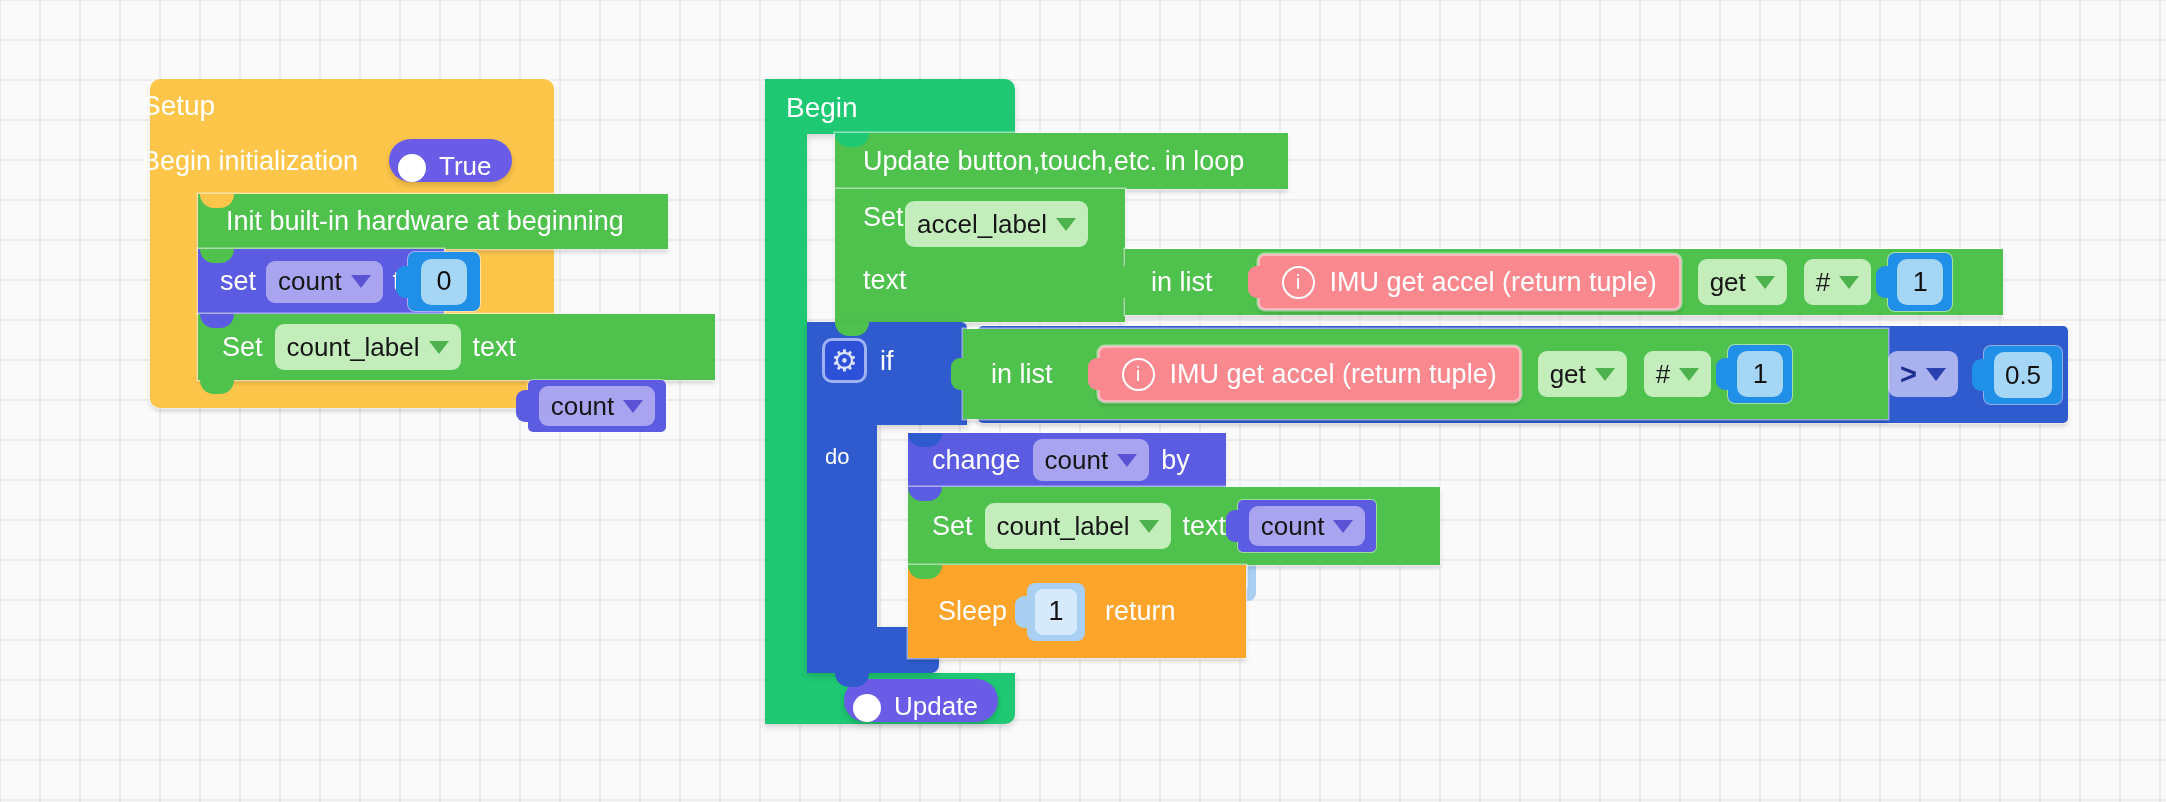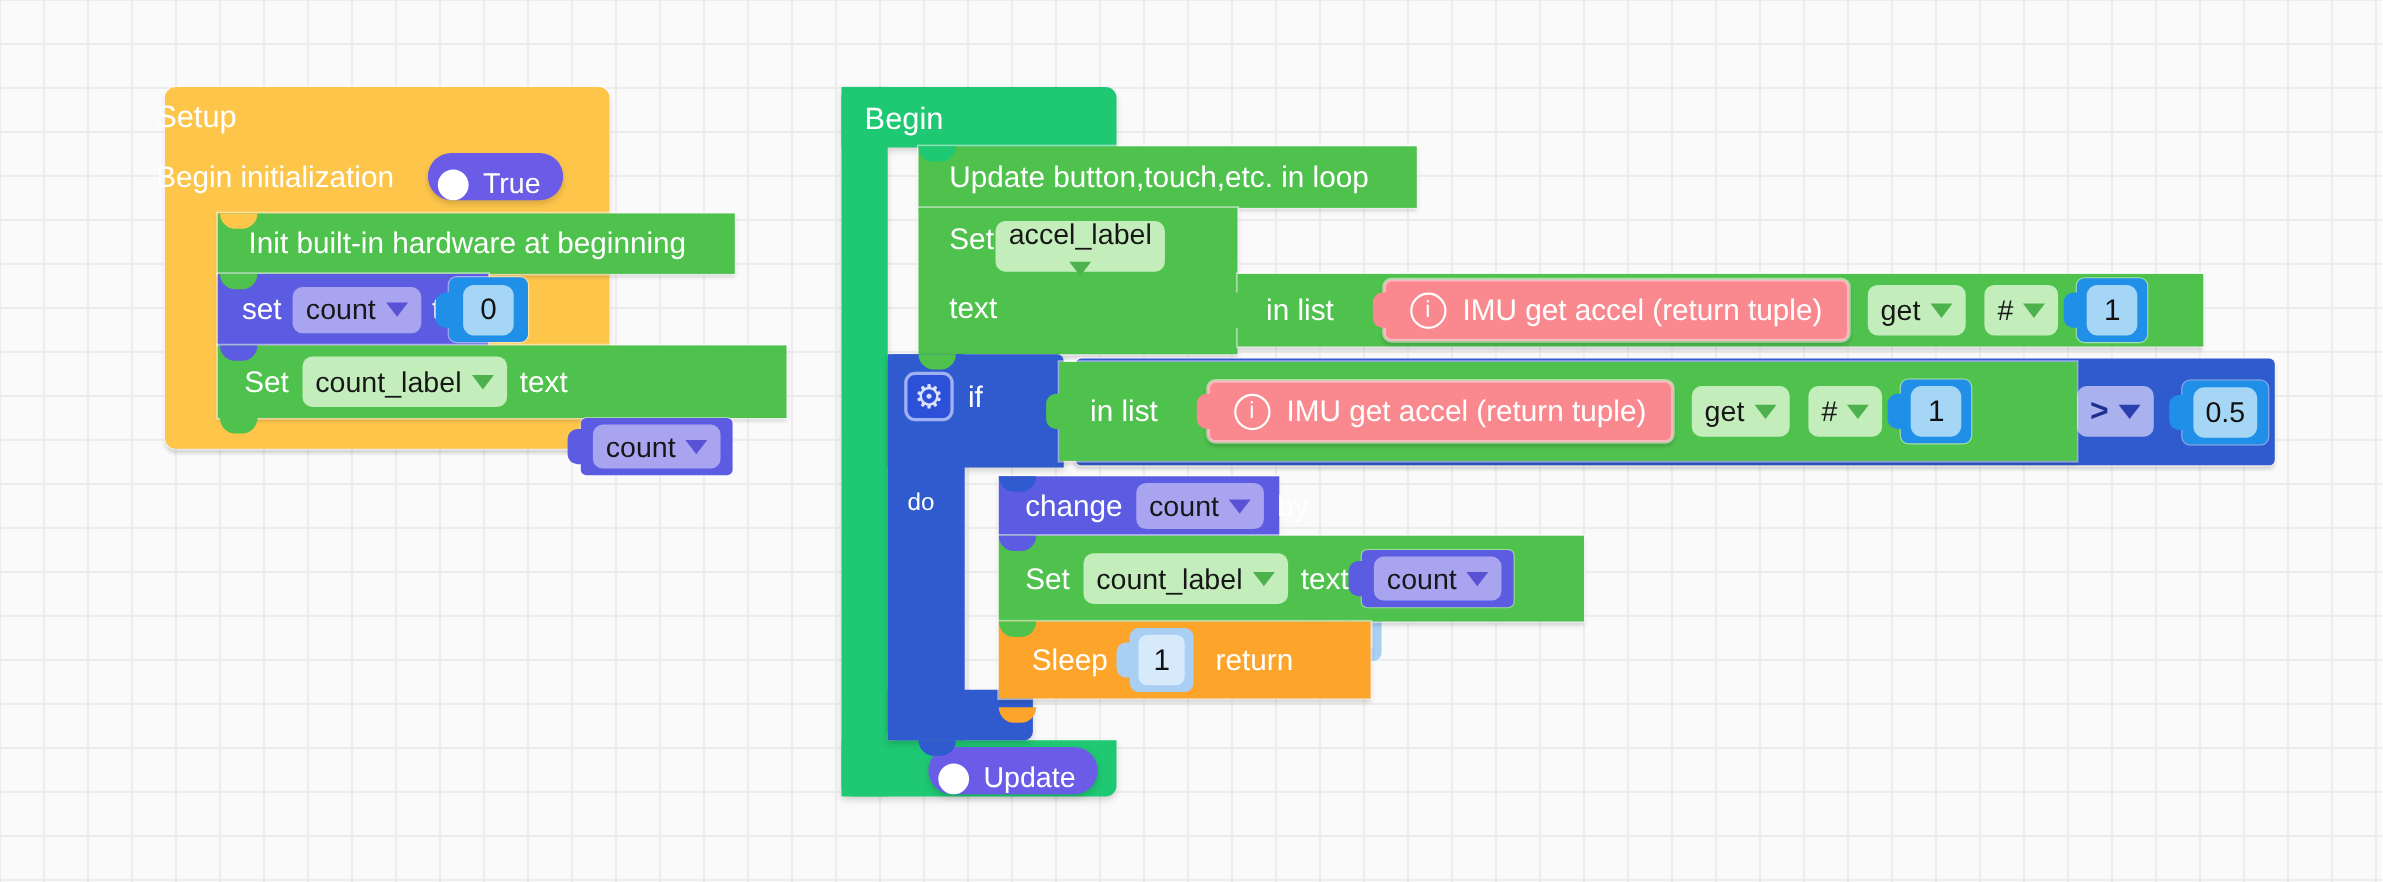--- a/index.html
+++ b/index.html
@@ -108,21 +108,21 @@
     <div class="abs" style="left:0;top:594px;width:250px;height:51px;background:var(--emerald);border-radius:0 0 10px 10px;"></div>
     <span class="title" style="left:21px;top:13px;">Begin</span>
   </div>
 
   <div class="b outline" style="left:807px;top:133px;width:453px;height:56px;background:var(--green);padding-left:28px;">
     <span>Update button,touch,etc. in loop</span>
   </div>
 
   <div class="b outline" style="left:807px;top:189px;width:290px;height:133px;background:var(--green);">
     <span class="abs txt" style="left:28px;top:13px;">Set</span>
-    <span class="pill abs" style="left:70px;top:12px;background:var(--pgreen);flex-direction:column;">
+    <span class="pill abs" style="left:70px;top:12px;background:var(--pgreen);">
       <span>accel_label</span>
       <span class="arr"></span>
     </span>
     <span class="abs txt" style="left:28px;top:76px;">text</span>
   </div>
 
   <div class="b outline" style="left:1097px;top:249px;width:878px;height:66px;background:var(--green);padding-left:26px;gap:17px;">
     <span class="tab" style="background:var(--green);"></span>
     <span>in list</span>
     <div class="imu outline">
@@ -179,21 +179,21 @@
     <span class="pill" style="background:var(--pgreen);">
       <span>#</span>
       <span class="arr"></span>
     </span>
     <div class="valS" style="width:64px;height:58px;">
       <span class="tab" style="background:var(--vblue);"></span>
       <span class="fld" style="width:46px;height:46px;">1</span>
     </div>
   </div>
 
-  <div class="b outline" style="left:880px;top:433px;width:255px;height:54px;background:var(--purple);padding-left:24px;gap:12px;">
+  <div class="b outline" style="left:880px;top:433px;width:318px;height:54px;background:var(--purple);padding-left:24px;gap:12px;">
     <span>change</span>
     <span class="pill sm" style="background:var(--ppurple);">
       <span>count</span>
       <span class="arr pur"></span>
     </span>
     <span>by</span>
   </div>
   <div class="valL abs" style="left:1198px;top:430px;width:58px;height:60px;">
     <span class="tab" style="background:var(--sblue);"></span>
     <span class="fld" style="width:42px;height:46px;">1</span>
@@ -208,21 +208,21 @@
     <span>text</span>
     <div class="pval" style="width:138px;height:52px;">
       <span class="tab" style="background:var(--purple);"></span>
       <span class="pill sm" style="background:var(--ppurple);height:40px;">
         <span>count</span>
         <span class="arr pur"></span>
       </span>
     </div>
   </div>
 
-  <div class="b outline" style="left:880px;top:565px;width:338px;height:70px;background:var(--sleepo);padding-left:30px;gap:20px;">
+  <div class="b outline" style="left:880px;top:565px;width:338px;height:93px;background:var(--sleepo);padding-left:30px;gap:20px;">
     <span>Sleep</span>
     <div class="valL" style="width:58px;height:58px;">
       <span class="tab" style="background:var(--sblue);"></span>
       <span class="fld" style="width:42px;height:46px;">1</span>
     </div>
     <span>return</span>
   </div>
 
   <div class="toggle soft" style="left:844px;top:679px;">
     <span class="dot"></span>

